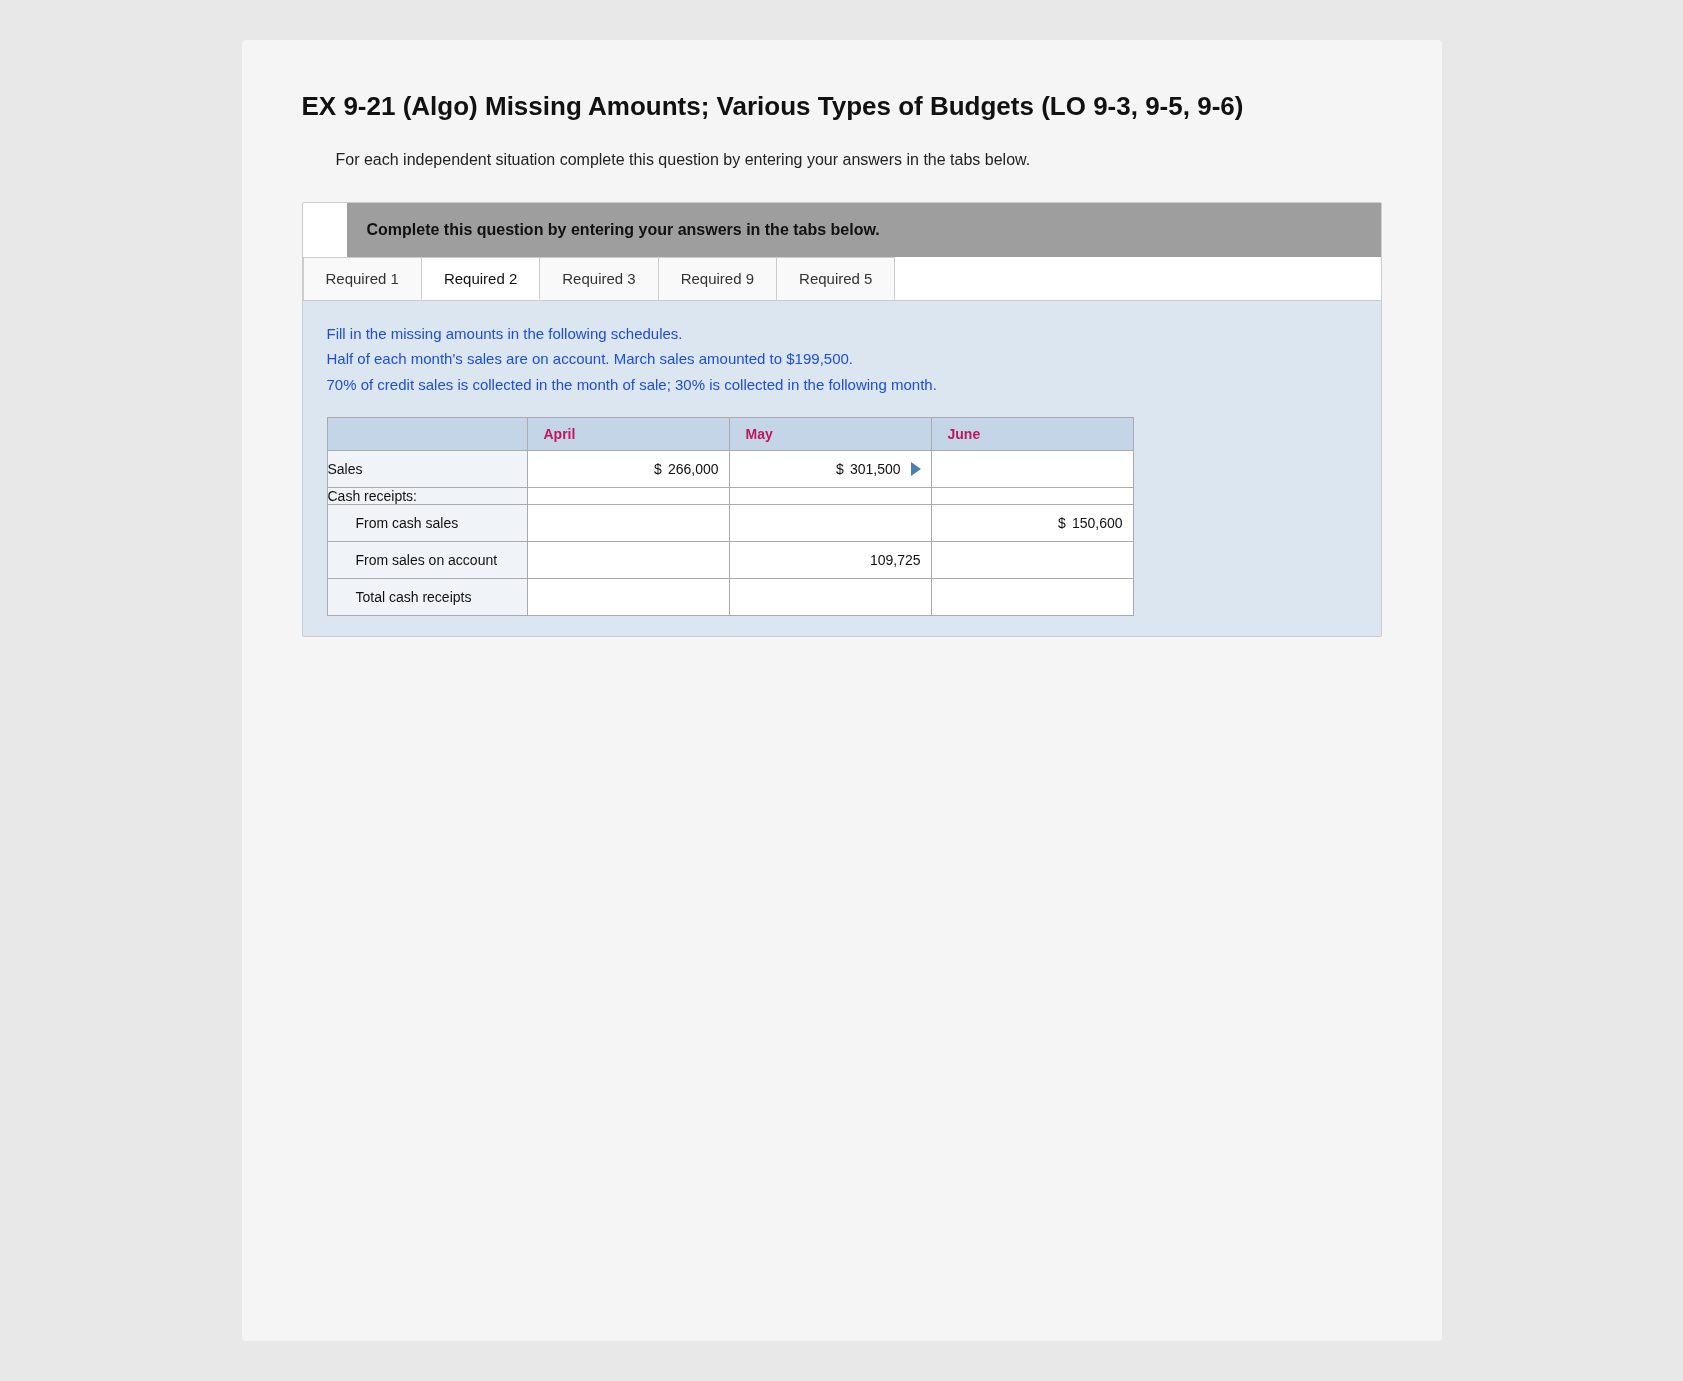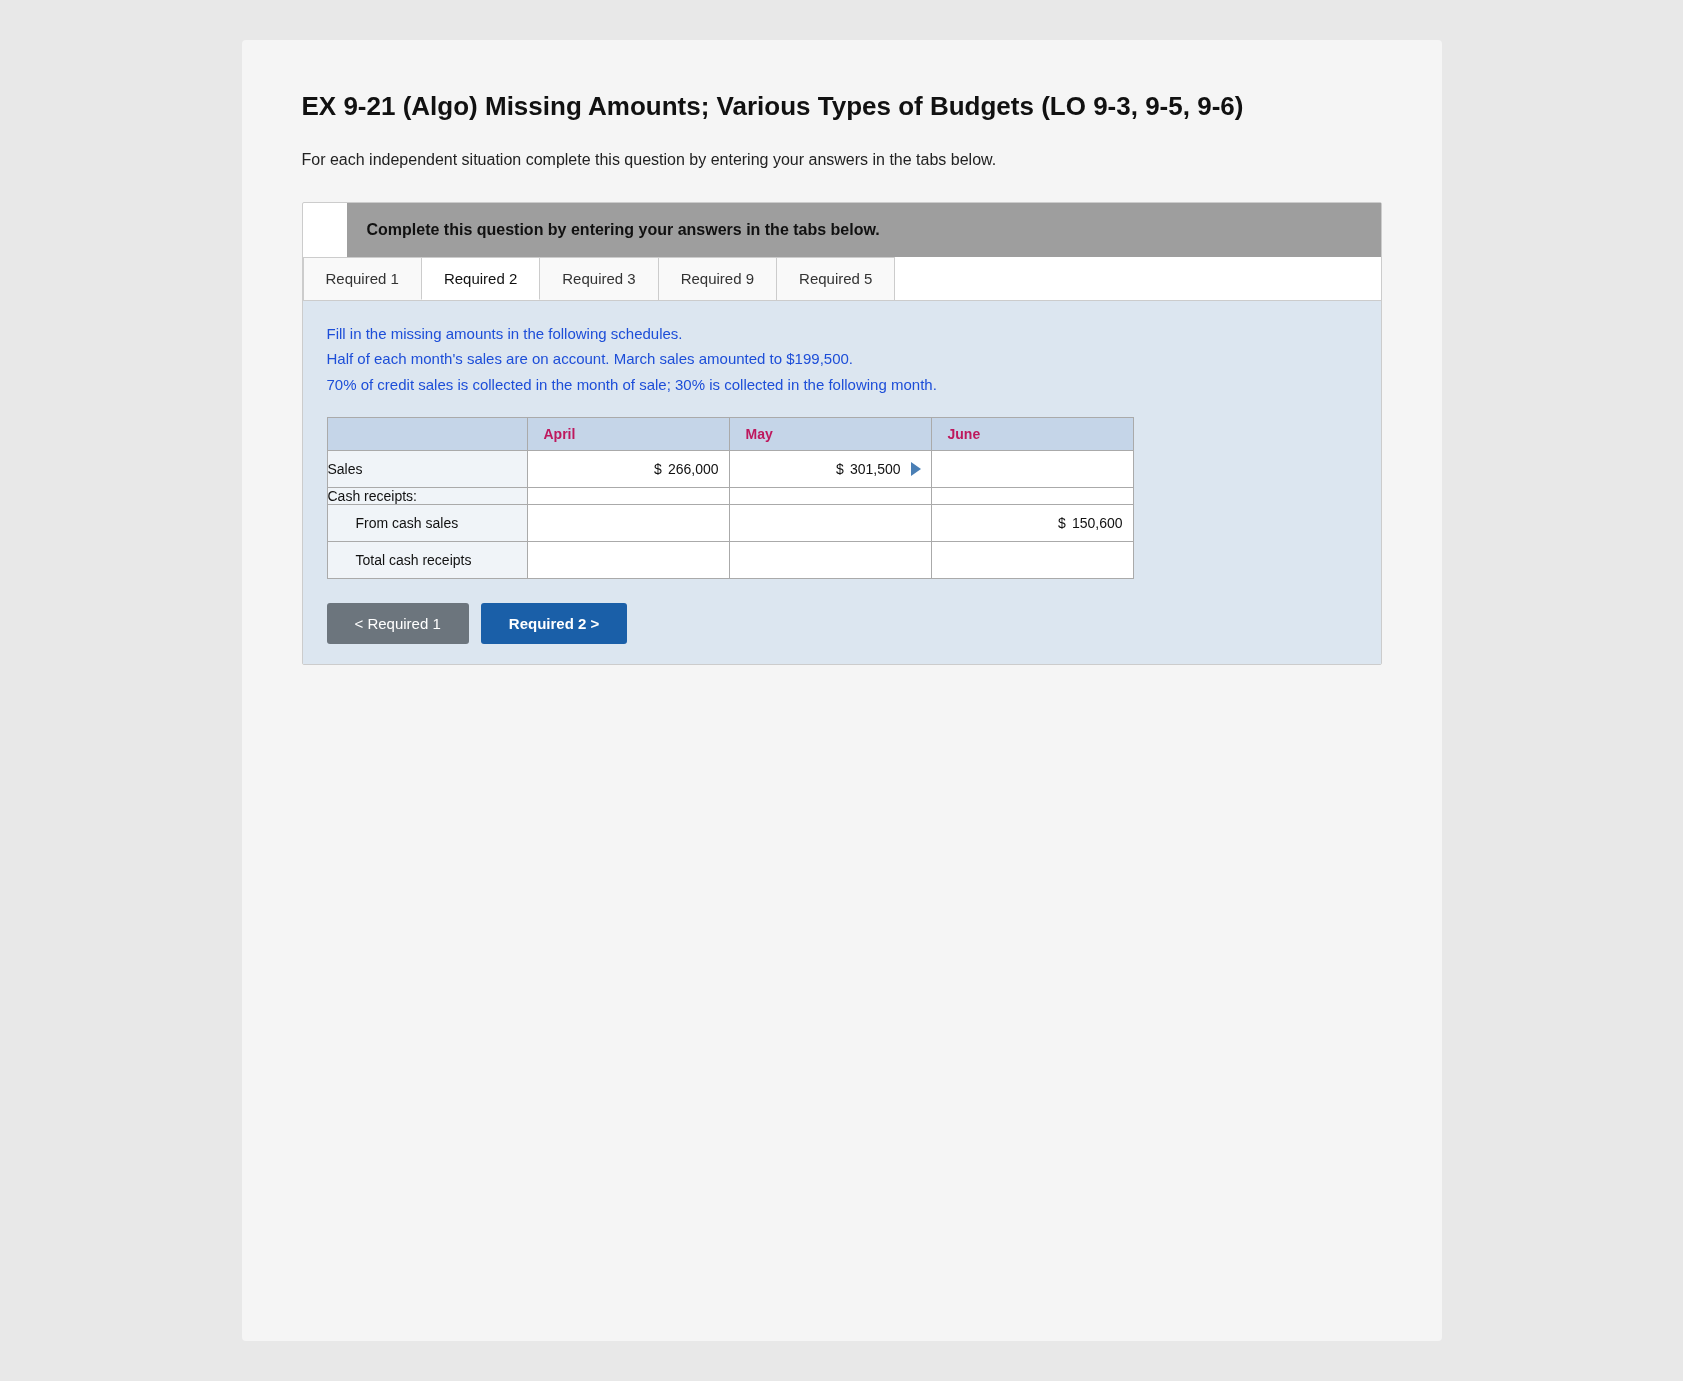--- a/index.html
+++ b/index.html
@@ -23,20 +23,21 @@
       font-weight: bold;
       color: #111;
       margin-bottom: 24px;
       line-height: 1.3;
     }
     .intro-text {
       font-size: 16px;
       color: #222;
       margin-bottom: 30px;
       line-height: 1.5;
+      margin-left: 34px;
     }
     .question-box {
       background: #fff;
       border: 1px solid #ccc;
       border-radius: 2px;
     }
     .question-header {
       background: #9e9e9e;
       padding: 18px 20px;
       font-weight: bold;
@@ -259,33 +260,43 @@
                 <input type="text" class="input-cell" style="">
               </td>
               <td class="data-cell">
                 <div class="cell-inner">
                   <span class="dollar">$</span>
                   <span class="value">150,600</span>
                 </div>
               </td>
             </tr>
             <tr>
+              <td class="row-label indented">From sales on account</td>
+              <td class="data-cell">
+                <input type="text" class="input-cell" style="">
+              </td>
+              <td class="data-cell">
+                <div class="cell-inner">
+                  <span class="value">109,725</span>
+                </div>
+              </td>
+              <td class="data-cell">
+                <input type="text" class="input-cell" style="">
+              </td>
+            </tr>
+            <tr>
               <td class="row-label indented">Total cash receipts</td>
               <td class="data-cell">
                 <input type="text" class="input-cell" style="">
               </td>
               <td class="data-cell">
                 <input type="text" class="input-cell" style="">
               </td>
               <td class="data-cell">
                 <input type="text" class="input-cell" style="">
               </td>
             </tr>
           </tbody>
       </table>
 
-      <div class="nav-buttons">
-        <button class="btn-prev">&lt; Required 1</button>
-        <button class="btn-next">Required 2  &gt;</button>
-      </div>
     </div>
   </div>
 </div>
 
 </body></html>

